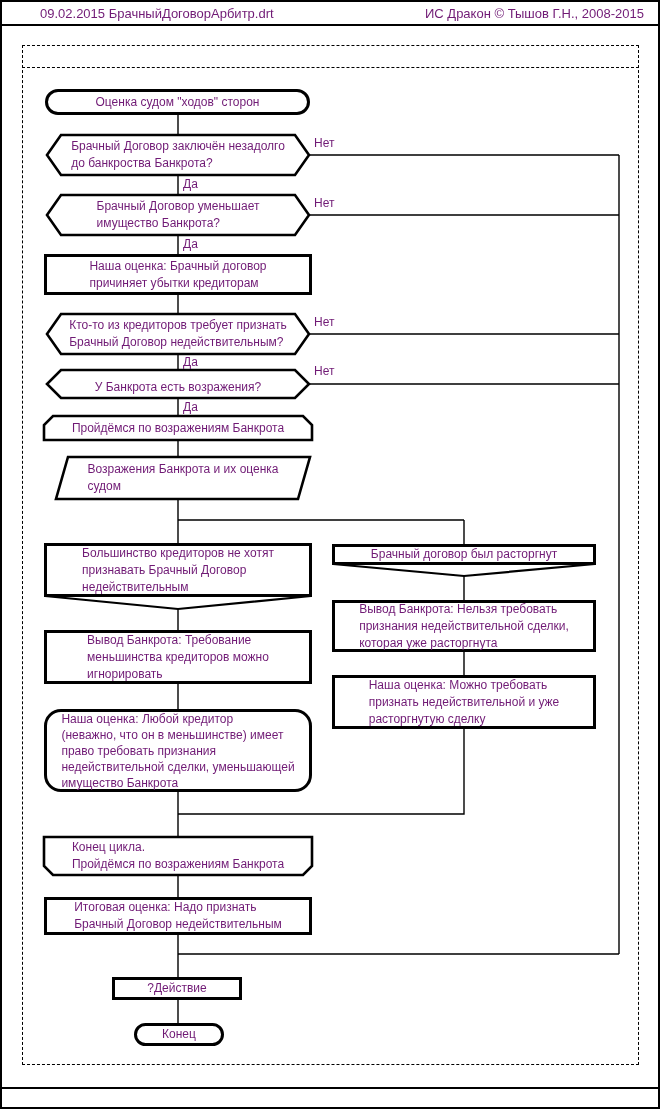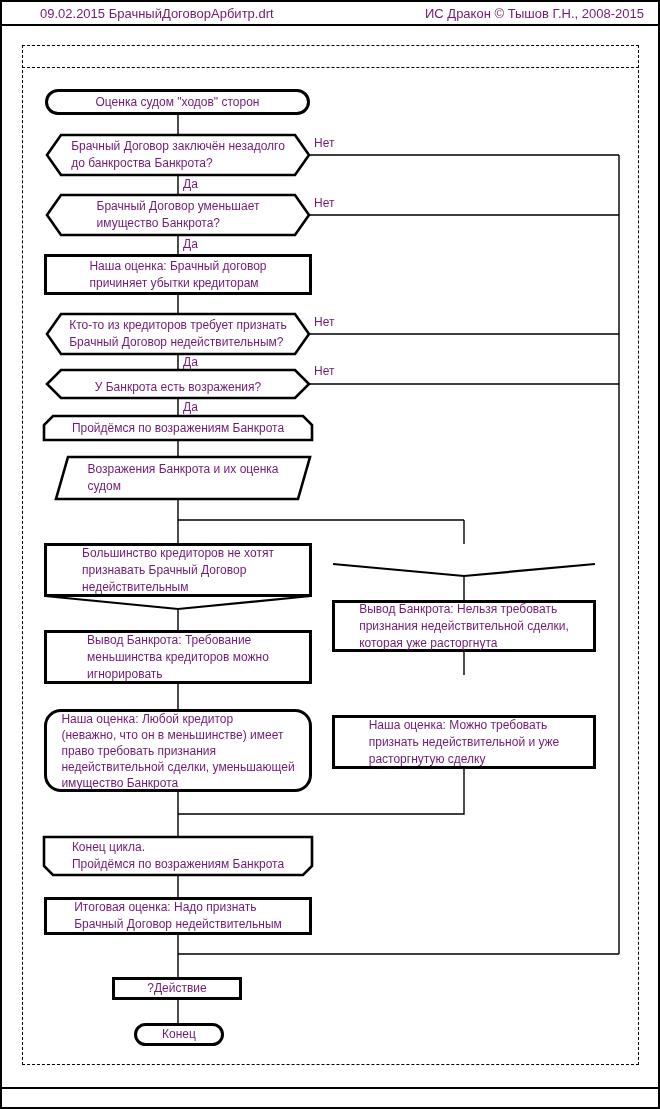--- a/index.html
+++ b/index.html
@@ -115,28 +115,31 @@
     </div>
 
   <div class="node rect tight" style="left:42px;top:707px;width:268px;height:83px;border-radius:17px;">
     <span>Наша оценка: Любой кредитор
 (неважно, что он в меньшинстве) имеет
 право требовать признания
 недействительной сделки, уменьшающей
 имущество Банкрота</span>
     </div>
 
+  <div class="node rect ctr" style="left:330px;top:542px;width:264px;height:21px;">
+    <span>Брачный договор был расторгнут</span>
+    </div>
 
   <div class="node rect" style="left:330px;top:598px;width:264px;height:52px;">
     <span>Вывод Банкрота: Нельзя требовать
 признания недействительной сделки,
 которая уже расторгнута</span>
     </div>
 
-  <div class="node rect" style="left:330px;top:673px;width:264px;height:54px;margin-top:40px;">
+  <div class="node rect" style="left:330px;top:673px;width:264px;height:54px;">
     <span>Наша оценка: Можно требовать
 признать недействительной и уже
 расторгнутую сделку</span>
     </div>
 
   <div class="node" style="left:42px;top:835px;width:268px;height:38px;">
     <span>Конец цикла.
 Пройдёмся по возражениям Банкрота</span>
     </div>
 

